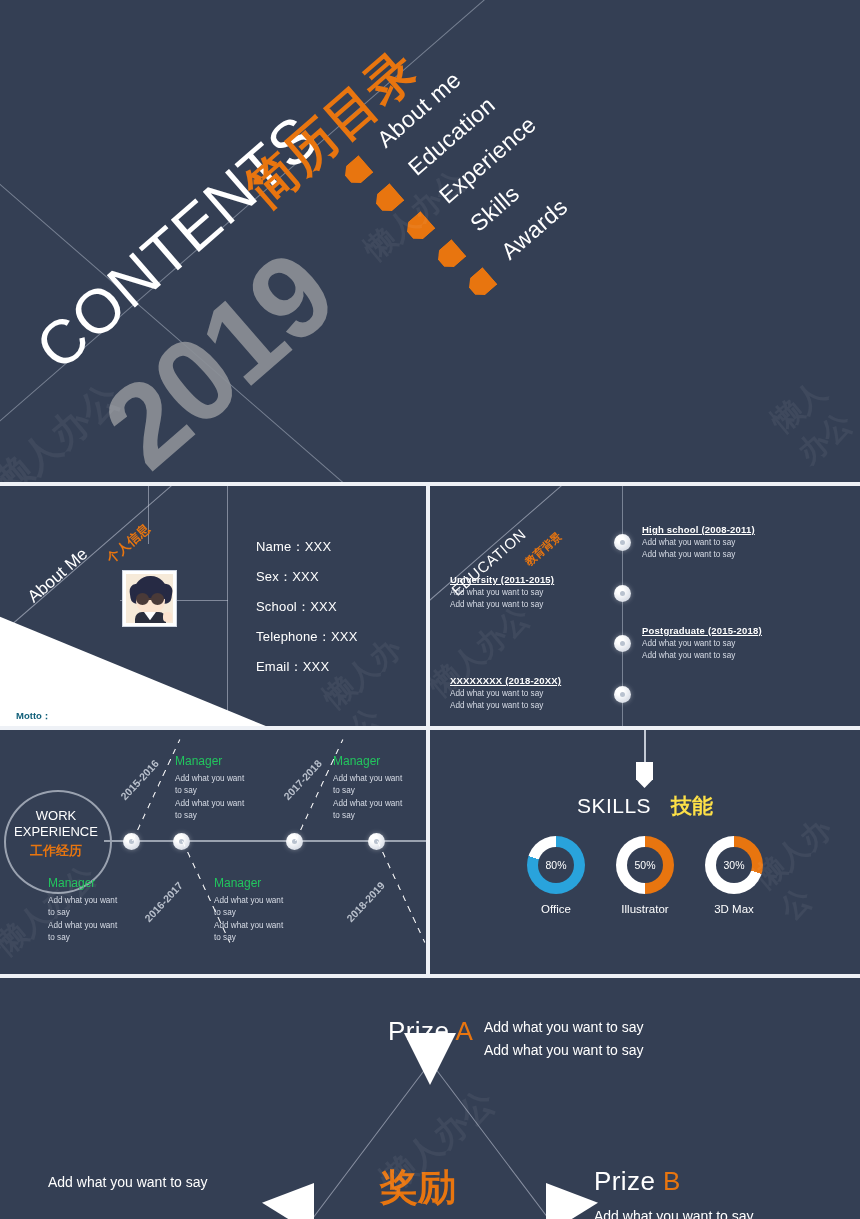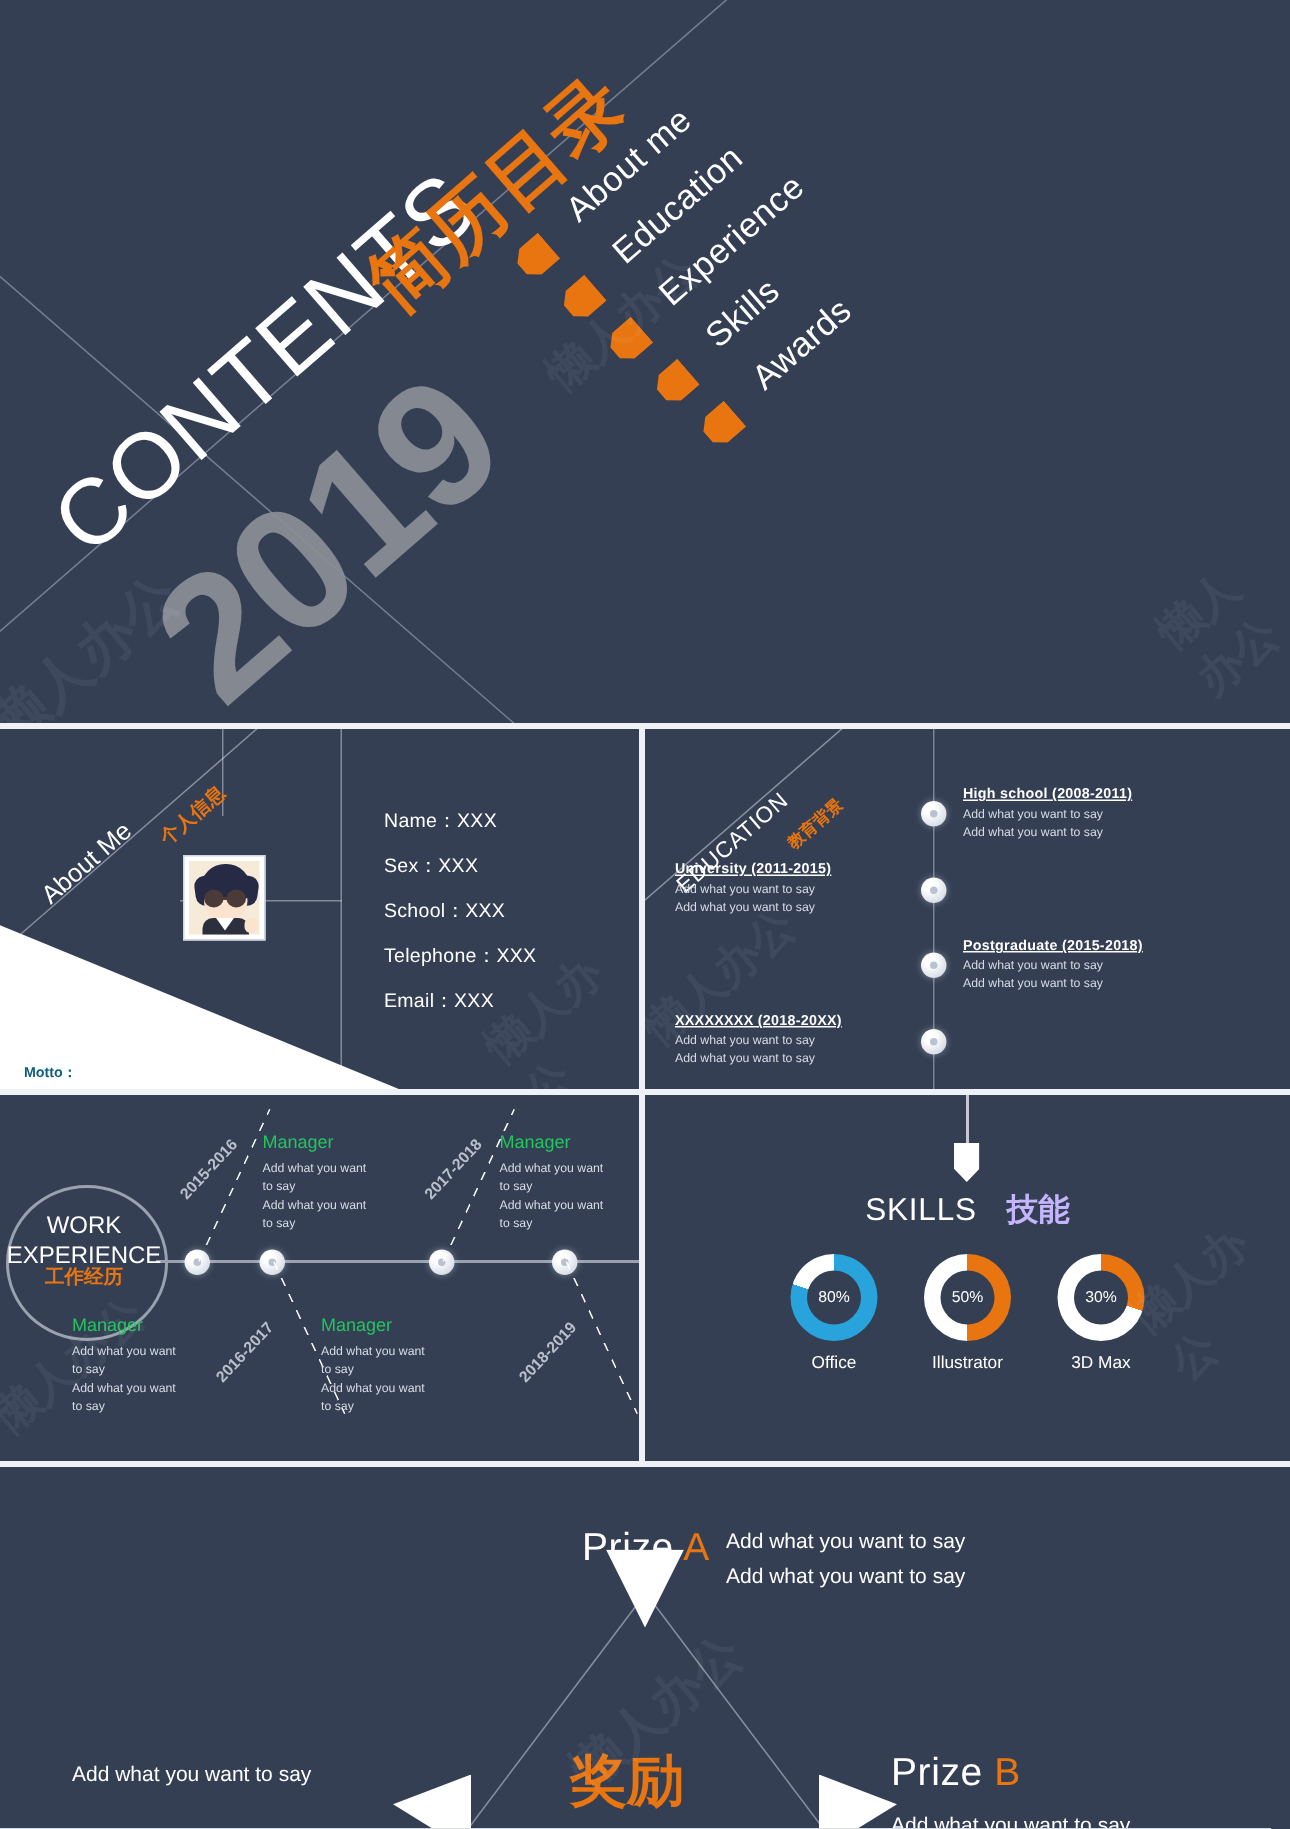--- a/index.html
+++ b/index.html
@@ -107,39 +107,39 @@
   #edu .blk{position:absolute;}
   #edu .blk .h{font-size:9.5px;color:#ffffff;font-weight:700;margin-bottom:2px;letter-spacing:.2px;text-decoration:underline;}
   #edu .blk .l{font-size:8.2px;color:#d7dce6;line-height:1.45;}
   #edu .right{left:212px;}
   #edu .left{width:150px;}
 
   
   #work{left:0;top:730px;width:426px;height:244px;}
   #work .axis{position:absolute;left:104px;top:110px;width:330px;height:1.5px;background:#9aa2b0;}
   #work .ellipse{position:absolute;left:4px;top:60px;width:104px;height:100px;border:2px solid #9aa2b0;border-radius:50%;}
-  #work .ell-en{position:absolute;left:4px;top:78px;width:104px;text-align:center;color:#fff;font-size:16px;line-height:1.25;}
+  #work .ell-en{position:absolute;left:4px;top:78px;width:104px;text-align:center;color:#fff;font-size:13px;line-height:1.25;}
   #work .ell-cn{position:absolute;left:4px;top:112px;width:104px;text-align:center;color:#e8750f;font-size:13px;font-weight:700;}
   #work .wnode{position:absolute;top:103px;width:17px;height:17px;}
   #work .dash{position:absolute;width:1px;height:112px;
     background:repeating-linear-gradient(to bottom,#ffffff 0 6px,transparent 6px 12px);
     transform-origin:50% 0;}
   #work .yr{position:absolute;transform-origin:0 0;font-size:10.5px;color:#b9c0cc;font-weight:700;white-space:nowrap;}
   #work .blk{position:absolute;width:92px;}
   #work .blk .h{font-size:12px;color:#22c55e;margin-bottom:5px;}
   #work .blk .l{font-size:8.2px;color:#d7dce6;line-height:1.5;}
 
   
   #skills{left:430px;top:730px;width:430px;height:244px;}
   #skills .stem{position:absolute;left:214px;top:0;width:1.5px;height:33px;background:#c3c9d4;}
   #skills .pin{position:absolute;left:206px;top:32px;width:17px;height:26px;background:#fff;
     clip-path:polygon(0 0,100% 0,100% 66%,50% 100%,0 66%);}
   #skills .head{position:absolute;left:0;top:62px;width:430px;text-align:center;}
   #skills .head .en{font-size:21px;color:#fff;letter-spacing:.5px;}
-  #skills .head .cn{font-size:21px;color:#c4b5fd;font-weight:700;margin-left:20px;}
+  #skills .head .cn{font-size:21px;color:#fde047;font-weight:700;margin-left:20px;}
   #skills .ring-row{position:absolute;left:0;top:106px;width:430px;display:flex;justify-content:center;gap:21px;}
   .ring-wrap{width:68px;text-align:center;}
   .ring{position:relative;width:58px;height:58px;margin:0 auto;border-radius:50%;}
   .ring .hole{position:absolute;left:11px;top:11px;width:36px;height:36px;border-radius:50%;background:#343f54;
     display:flex;align-items:center;justify-content:center;color:#fff;font-size:10.5px;}
   .ring-label{margin-top:9px;font-size:11.5px;color:#fff;}
 
   
   #awards{left:0;top:978px;width:860px;height:241px;}
   #awards .vline{position:absolute;left:-190px;top:28px;width:1px;height:520px;background:rgba(205,212,226,.55);

